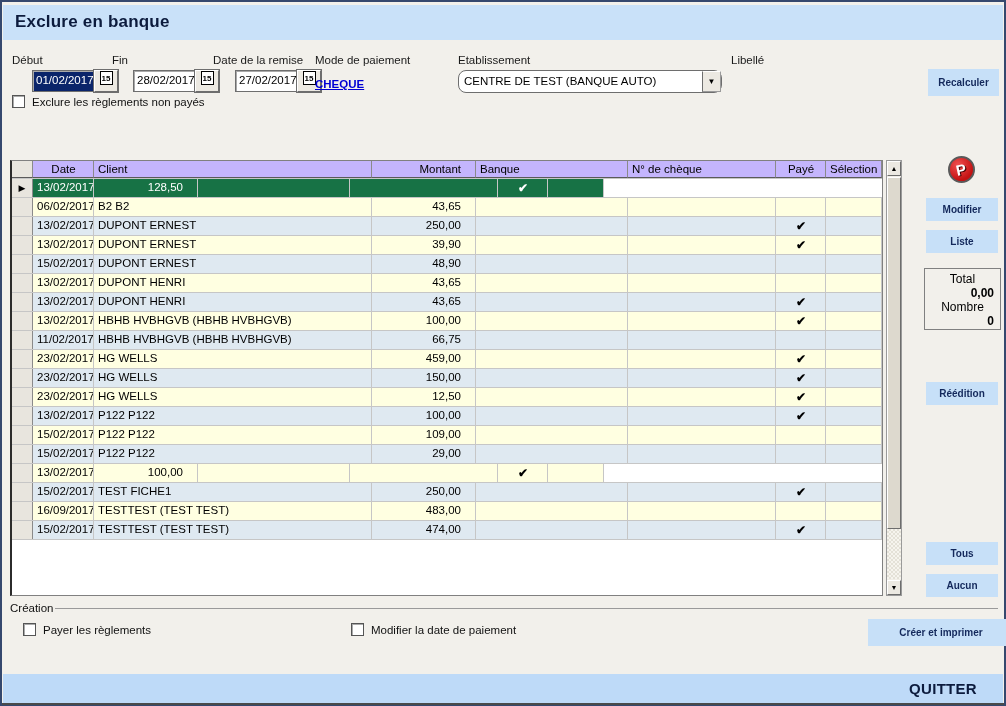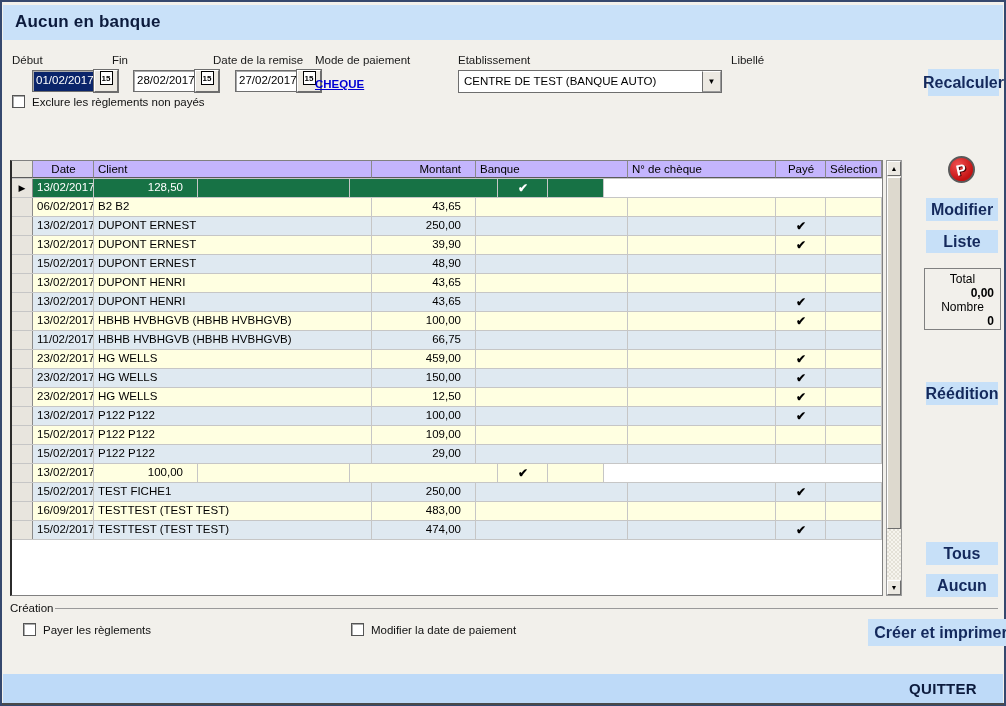--- a/index.html
+++ b/index.html
@@ -28,21 +28,21 @@
 
   
   .combo { position:absolute; height:23px; border:1px solid #6e6e6e; background:#fff; display:flex; }
   .combo .combotext { flex:1; font-size:11.5px; padding:4px 0 0 5px; white-space:nowrap; overflow:hidden; }
   .combo .comboarrow { width:19px; background:#ECE9E2; border-left:1px solid #6e6e6e; display:flex; align-items:center;
                        justify-content:center; font-size:8px; color:#000; cursor:pointer;
                        border-top:1px solid #fff; border-right:1px solid #9a9a9a; border-bottom:1px solid #9a9a9a; }
   .textinput { position:absolute; height:23px; border:1px solid #6e6e6e; background:#fff; font-size:11.5px;
                padding:4px 0 0 5px; box-shadow:inset 1px 1px 0 #b5b5b5; }
 
-  .btn { position:absolute; background:#C7E0F8; color:#14295C; font-weight:bold; font-size:16px; text-align:center;
+  .btn { position:absolute; background:#C7E0F8; color:#14295C; font-weight:bold; font-size:10px; text-align:center;
          cursor:pointer; display:flex; align-items:center; justify-content:center; border:none; }
 
   
   .checkrow { position:absolute; display:flex; align-items:center; gap:7px; }
   .checkbox { width:13px; height:13px; background:#fff; border:1px solid #555; box-shadow:inset 1px 1px 0 #aaa; cursor:pointer; }
   .checklabel { font-size:11.5px; color:#111; }
 
   
   .grid { position:absolute; left:8px; top:158px; width:873px; height:436px; background:#fff;
           border:1px solid #808080; border-left:2px solid #2b2b2b; }
@@ -95,21 +95,21 @@
              display:flex; align-items:center; justify-content:flex-end; padding-right:26px; cursor:pointer; }
   .quitbar span { font-size:15px; font-weight:bold; color:#0C1B3D; letter-spacing:.3px; }
   .bottomline { position:absolute; left:0; right:0; top:701px; height:2px; background:#4a4a4a; }
 </style>
 </head>
 <body>
 
 <div class="window">
 
   <div class="titlebar">
-    <div class="title">Aucun en banque</div>
+    <div class="title">Exclure en banque</div>
   </div>
 
   <div class="flabel" style="left:10px; top:52px;">Début</div>
   <div class="flabel" style="left:110px; top:52px;">Fin</div>
   <div class="flabel" style="left:211px; top:52px;">Date de la remise</div>
   <div class="flabel" style="left:313px; top:52px;">Mode de paiement</div>
   <div class="flabel" style="left:456px; top:52px;">Etablissement</div>
   <div class="flabel" style="left:729px; top:52px;">Libellé</div>
 
   <div class="dategroup" style="left:8px; top:68px;">
@@ -126,21 +126,21 @@
   </div>
   <div class="dategroup" style="left:211px; top:68px;">
     <div class="dateinput">27/02/2017</div>
     <div class="calbtn">
         <span class="calsq">15</span>
       </div>
   </div>
 
   <a class="link" style="left:313px; top:76px;">CHEQUE</a>
 
-  <div class="combo" style="left:456px; top:68px; width:264px;">
+  <div class="combo" style="left:456px; top:68px; width:264px;border-radius:8px;">
     <div class="combotext">CENTRE DE TEST (BANQUE AUTO)</div>
     <div class="comboarrow">▼</div>
   </div>
 
 
   <div class="btn" style="left:926px; top:67px; width:71px; height:27px;">Recalculer</div>
 
   <div class="checkrow" style="left:10px; top:93px;">
     <div class="checkbox"></div>
     <div class="checklabel">Exclure les règlements non payés</div>

